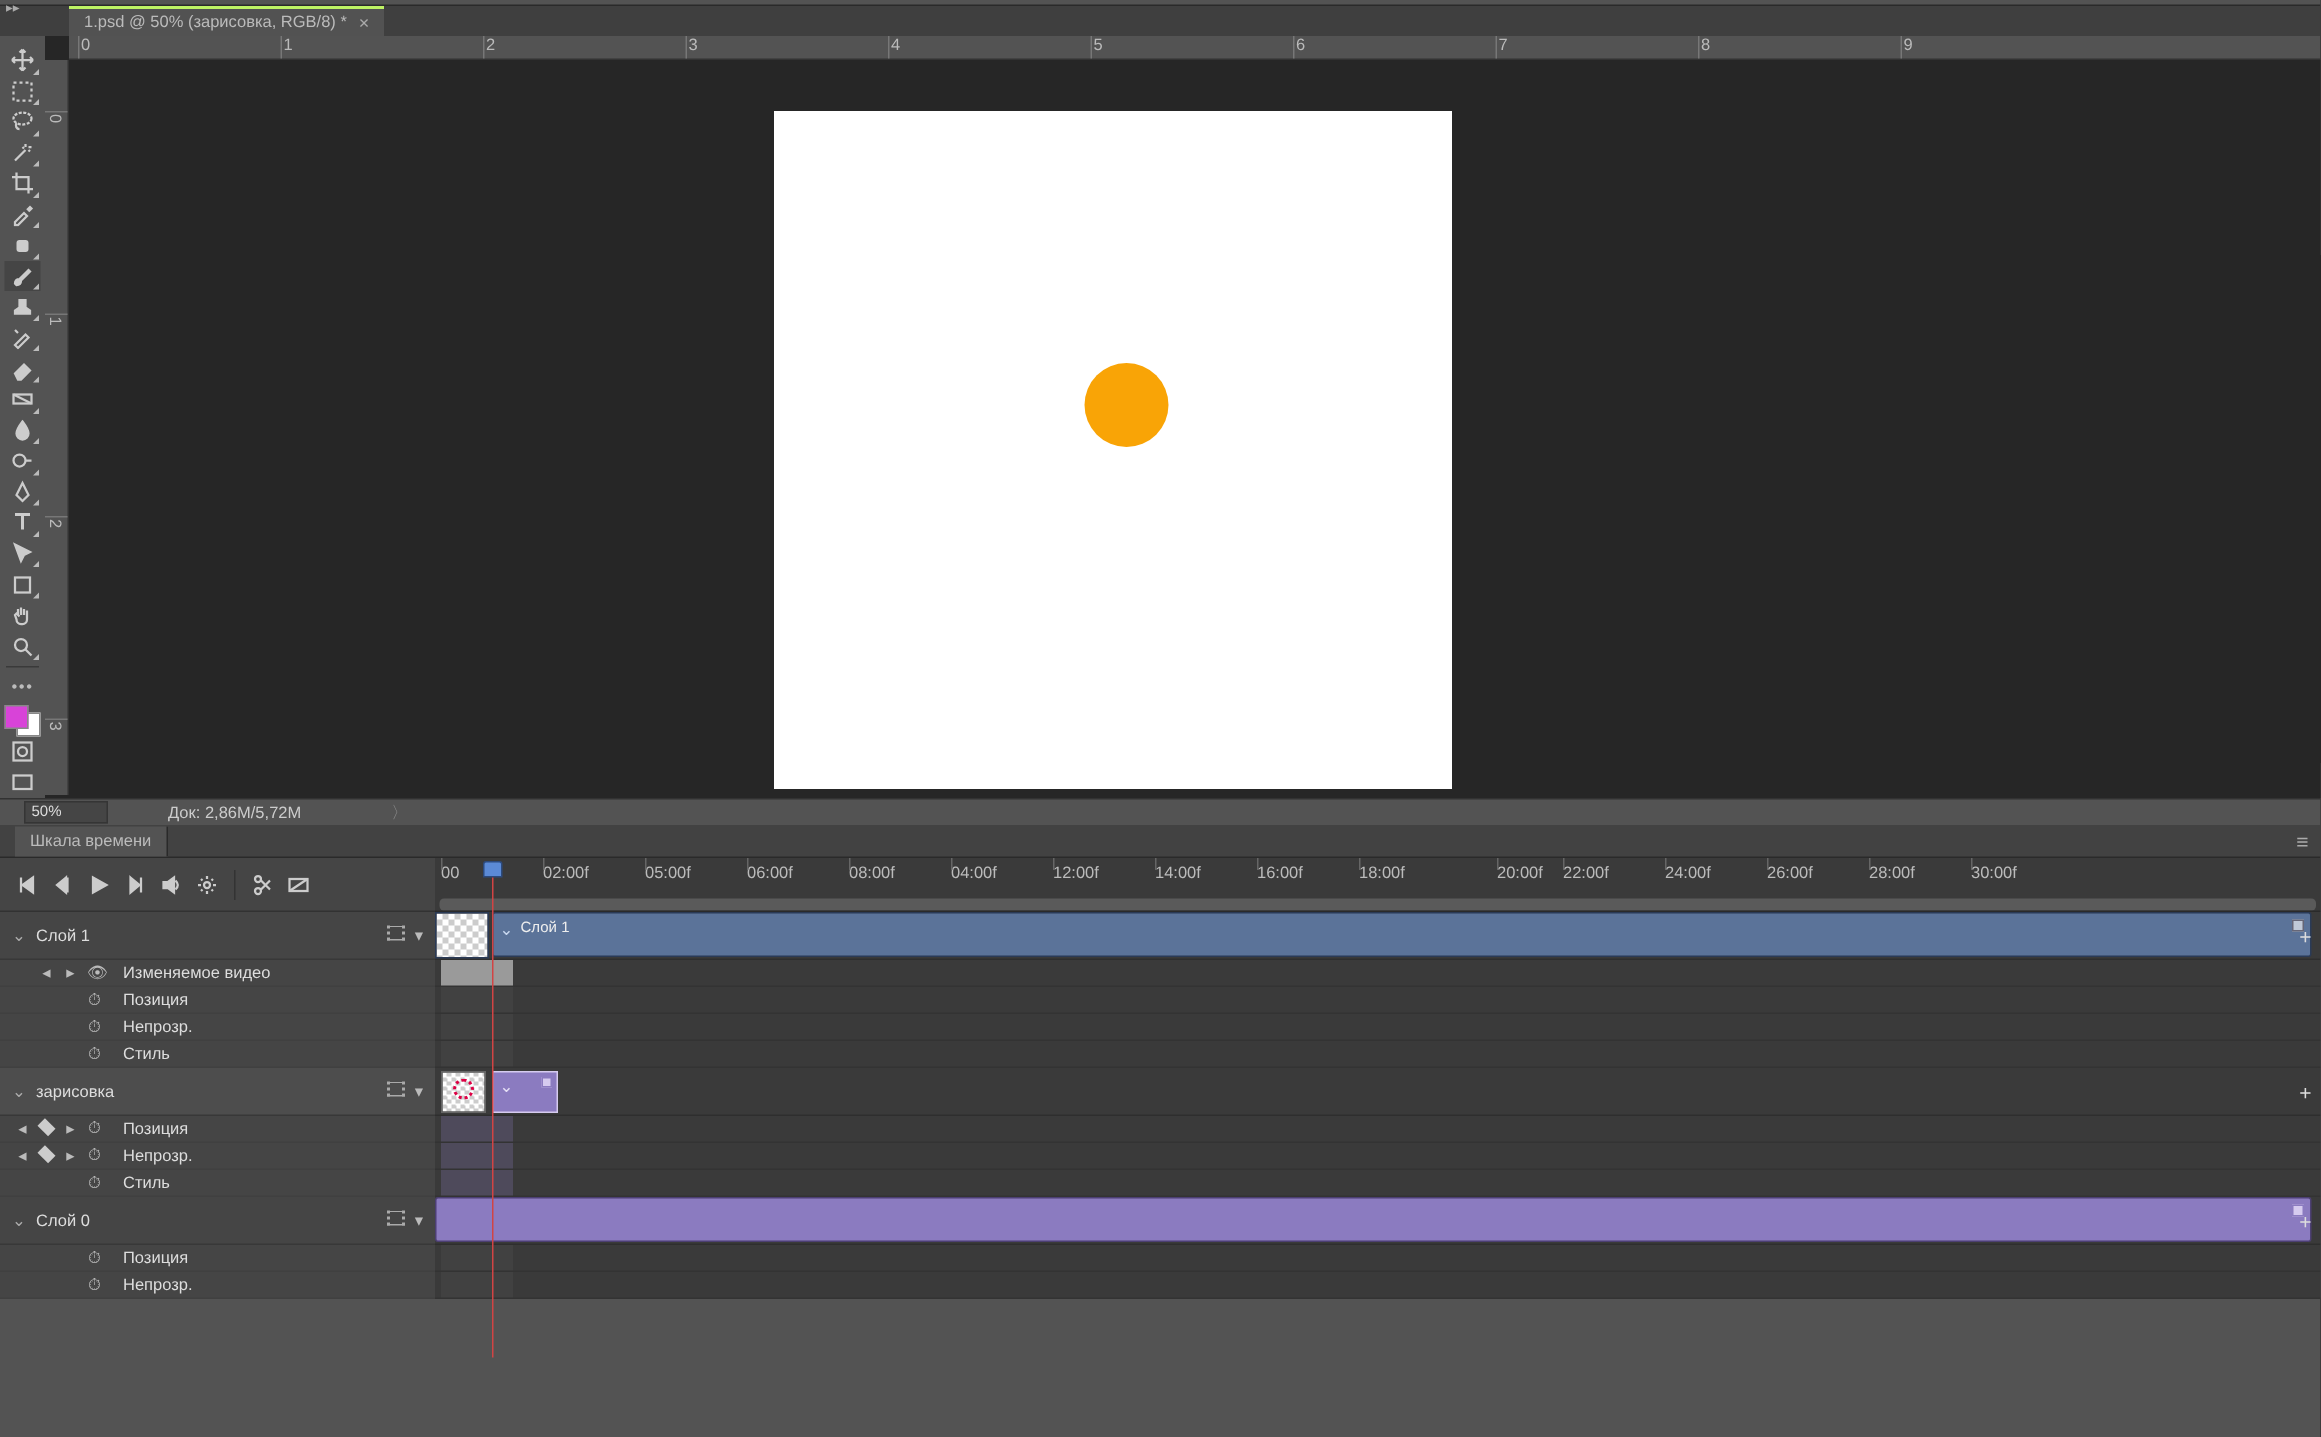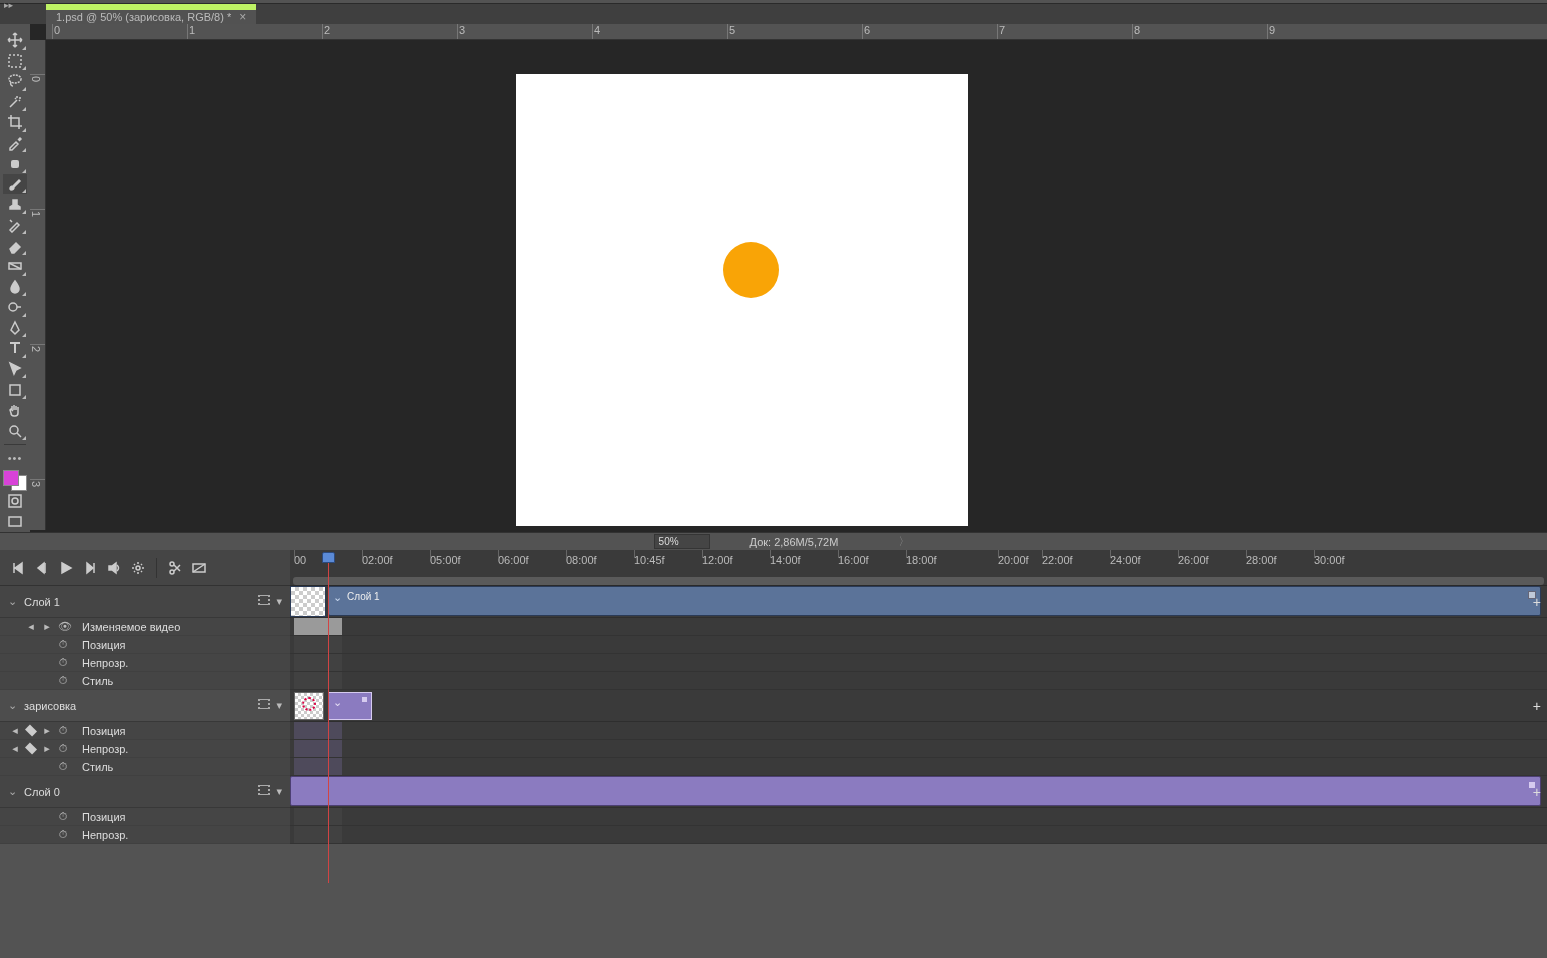--- a/index.html
+++ b/index.html
@@ -1,20 +1,20 @@
 <!DOCTYPE html>
 <html><head>
 <meta charset="utf-8">
 <style>
 *{box-sizing:border-box;margin:0;padding:0;font-family:Arial,sans-serif;font-size:11px;color:#bbb;}
 body{background:#535353;width:1547px;height:958px;overflow:hidden;position:relative;}
 .topbar{height:4px;background:#535353;border-bottom:1px solid #2a2a2a;}
 .expand-arrow{position:absolute;top:0;left:4px;color:#aaa;font-size:9px;cursor:pointer;}
 .tab-strip{height:20px;background:#3f3f3f;display:flex;align-items:center;padding-left:46px;}
-.doc-tab{background:#525252;padding:3px 10px;font-size:11px;color:#ddd;display:flex;align-items:center;height:20px;border-top:6px solid #bef264;}
+.doc-tab{background:#525252;padding:3px 10px;font-size:11px;color:#ddd;display:flex;align-items:center;height:20px;border-top:2px solid #bef264;}
 .doc-tab .close{margin-left:8px;color:#aaa;font-size:12px;cursor:pointer;}
 .main-area{display:flex;height:508px;}
 .toolbar{width:30px;background:#535353;display:flex;flex-direction:column;align-items:center;padding-top:6px;gap:0;}
 .tool{width:24px;height:24px;display:flex;align-items:center;justify-content:center;color:#ccc;cursor:pointer;}
 .tool.active{background:#454545;}
 .tool-corner{position:relative;}
 .tool-corner::after{content:'';position:absolute;bottom:1px;right:1px;width:0;height:0;border-left:4px solid transparent;border-bottom:4px solid #bbb;}
 .toolbar-sep{width:22px;height:1px;background:#3a3a3a;margin:3px 0;}
 .swatch-box{width:24px;height:24px;position:relative;margin-top:2px;}
 .swatch-fg{width:16px;height:16px;background:#d843d8;border:1px solid #888;position:absolute;top:0;left:0;}
@@ -22,21 +22,21 @@
 .canvas-container{flex:1;background:#262626;position:relative;}
 .ruler-h{height:16px;background:#535353;border-bottom:1px solid #333;position:relative;margin-left:16px;overflow:hidden;}
 .ruler-v{width:16px;background:#535353;border-right:1px solid #333;float:left;height:490px;position:relative;overflow:hidden;}
 .ruler-mark-h{position:absolute;top:0;font-size:9px;color:#aaa;padding-left:2px;}
 .ruler-mark-h::before{content:'';position:absolute;left:0;top:0;width:1px;height:16px;background:#777;}
 .ruler-mark-v{position:absolute;left:0;writing-mode:vertical-lr;font-size:9px;color:#aaa;padding-top:2px;}
 .ruler-mark-v::before{content:'';position:absolute;top:0;left:0;height:1px;width:16px;background:#777;}
 .canvas-view{position:absolute;top:16px;left:16px;right:0;bottom:0;background:#262626;}
 .artboard{position:absolute;left:470px;top:34px;width:452px;height:452px;background:#fff;}
 .orange-circle{position:absolute;left:207px;top:168px;width:56px;height:56px;border-radius:50%;background:#f9a406;}
-.status-bar{height:18px;background:#535353;display:flex;align-items:center;padding-left:16px;gap:10px;font-size:10px;border-top:1px solid #323232;justify-content:center;}
+.status-bar{height:18px;background:#535353;display:flex;align-items:center;padding-left:16px;gap:10px;font-size:10px;border-top:1px solid #323232;}
 .zoom-input{width:56px;background:#454545;border:1px solid #353535;color:#ddd;padding:1px 4px;font-size:10px;}
 .docinfo{margin-left:30px;color:#ccc;}
 .angle{color:#888;margin-left:50px;}
 .panel{background:#535353;}
 .panel-header{height:22px;display:flex;align-items:center;padding-left:10px;background:#424242;border-bottom:1px solid #2a2a2a;}
 .panel-tab{background:#535353;padding:4px 10px;font-size:11px;color:#ddd;border-right:1px solid #2a2a2a;}
 .panel-menu{margin-left:auto;margin-right:8px;color:#aaa;cursor:pointer;font-size:14px;}
 .timeline{display:flex;background:#454545;}
 .timeline-left{width:290px;background:#454545;}
 .timeline-right{flex:1;background:#3a3a3a;position:relative;}
@@ -243,20 +243,24 @@
   </div>
 </div>
 
 <div class="status-bar">
   <input class="zoom-input" value="50%" style="">
   <span class="docinfo">Док: 2,86M/5,72M</span>
   <span class="angle">〉</span>
 </div>
 
 <div class="panel">
+  <div class="panel-header">
+    <div class="panel-tab"><span>Шкала времени</span></div>
+    <div class="panel-menu">≡</div>
+  </div>
 
   <div class="timeline">
     <div class="timeline-left">
       <div class="playback-row">
         <div class="pb-btn">
             <svg viewBox="0 0 16 16">
               <path d="M4 3v10M12 3L5 8l7 5z" fill="#ccc"></path>
             </svg>
           </div>
         <div class="pb-btn">
@@ -406,21 +410,21 @@
       </div>
     </div>
 
     <div class="timeline-right">
       <div class="time-ruler">
         <div class="time-tick" style="left:4px"><span>00</span></div>
         <div class="time-tick" style="left:72px"><span>02:00f</span></div>
         <div class="time-tick" style="left:140px"><span>05:00f</span></div>
         <div class="time-tick" style="left:208px"><span>06:00f</span></div>
         <div class="time-tick" style="left:276px"><span>08:00f</span></div>
-        <div class="time-tick" style="left:344px"><span>10:45f</span></div>
+        <div class="time-tick" style="left:344px"><span>04:00f</span></div>
         <div class="time-tick" style="left:412px"><span>12:00f</span></div>
         <div class="time-tick" style="left:480px"><span>14:00f</span></div>
         <div class="time-tick" style="left:548px"><span>16:00f</span></div>
         <div class="time-tick" style="left:616px"><span>18:00f</span></div>
         <div class="time-tick" style="left:708px"><span>20:00f</span></div>
         <div class="time-tick" style="left:752px"><span>22:00f</span></div>
         <div class="time-tick" style="left:820px"><span>24:00f</span></div>
         <div class="time-tick" style="left:888px"><span>26:00f</span></div>
         <div class="time-tick" style="left:956px"><span>28:00f</span></div>
         <div class="time-tick" style="left:1024px"><span>30:00f</span></div>

